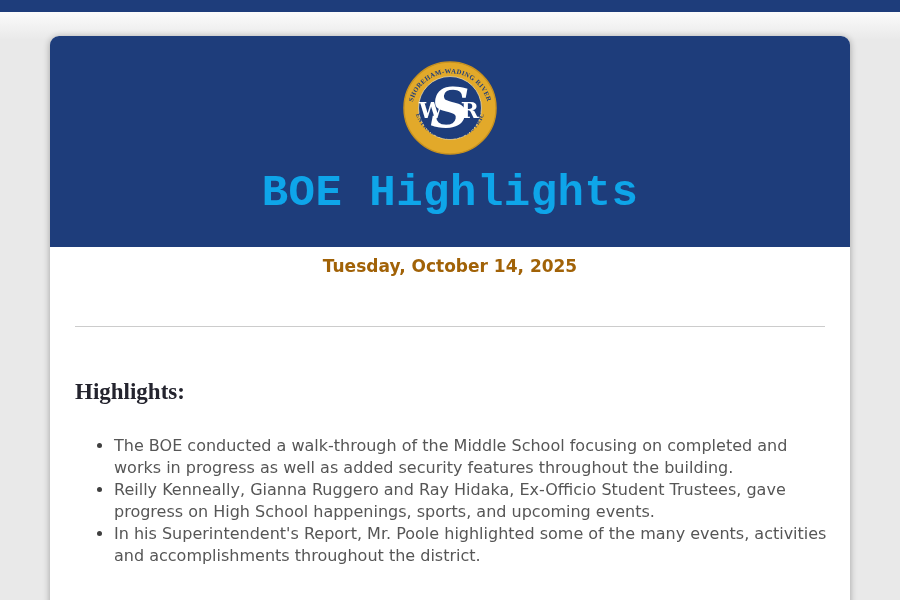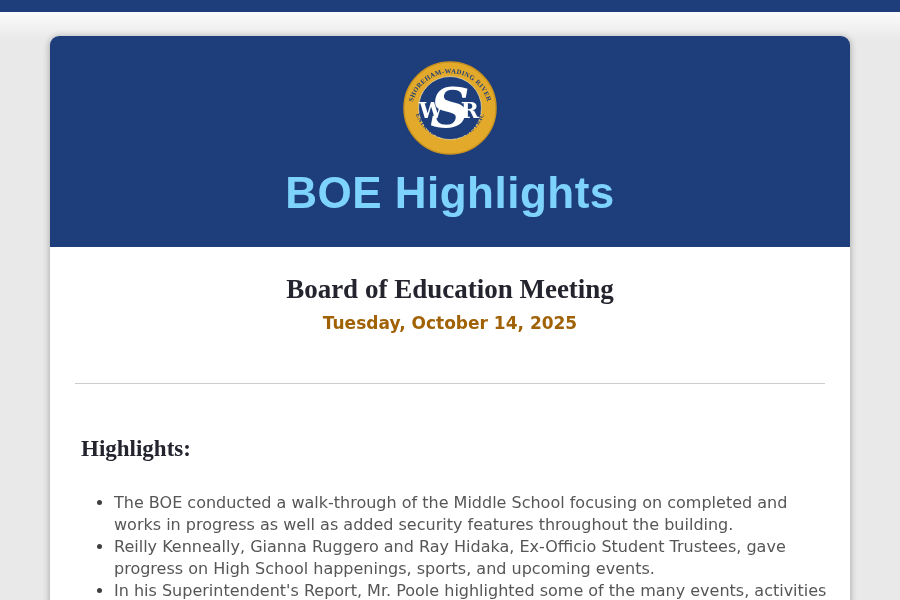--- a/index.html
+++ b/index.html
@@ -37,25 +37,25 @@
     border-radius: 9px 9px 0 0;
     text-align: center;
   }
   .logo {
     margin-top: 25px;
     width: 94px; height: 94px;
     display: inline-block;
   }
   .newsletter-title {
     margin: 9px 0 14px 0;
-    font-family: Liberation Sans, sans-serif;
+    font-family: Liberation Mono, monospace;
     font-weight: bold;
     font-size: 44px;
     line-height: 50px;
-    color: #7dd3fc;
+    color: #0ea5e9;
     letter-spacing: 0.5px;
   }
   .card-body {
     padding: 0 25px;
   }
   .meeting-title {
     margin: 27px 0 0 0;
     text-align: center;
     font-family: "Liberation Serif", serif;
     font-weight: bold;
@@ -71,21 +71,21 @@
     color: #a16207;
     font-weight: bold;
   }
   .divider {
     margin: 50px 0 0 0;
     border: none;
     border-top: 1px solid #cccccc;
     height: 0;
   }
   .section-heading {
-    margin: 51px 0 0 6px;
+    margin: 51px 0 0 0;
     font-family: "Liberation Serif", serif;
     font-weight: bold;
     font-size: 23px;
     line-height: 28px;
     color: #24242e;
   }
   .highlights-list {
     margin: 29px 0 0 0;
     padding: 0 0 0 39px;
     width: 722px;
@@ -130,21 +130,20 @@
         <textPath href="#arcBottom" startOffset="50%">CENTRAL SCHOOL DISTRICT</textPath>
       </text>
       <text class="monogram" x="30" y="61" font-size="23" text-anchor="middle">W</text>
       <text class="monogram" x="71" y="61" font-size="23" text-anchor="middle">R</text>
       <text class="monogram" x="50" y="70" font-size="58" font-style="italic" text-anchor="middle">S</text>
     </svg>
     <h1 class="newsletter-title">BOE Highlights</h1>
   </div>
 
   <div class="card-body">
-    <h2 class="meeting-title">Board of Education Meeting</h2>
     <div class="meeting-date">Tuesday, October 14, 2025</div>
     <hr class="divider">
     <h3 class="section-heading">Highlights:</h3>
     <ul class="highlights-list">
       <li>The BOE conducted a walk-through of the Middle School focusing on completed and works in progress as well as added security features throughout the building.</li>
       <li>Reilly Kenneally, Gianna Ruggero and Ray Hidaka, Ex-Officio Student Trustees, gave progress on High School happenings, sports, and upcoming events.</li>
       <li>In his Superintendent's Report, Mr. Poole highlighted some of the many events, activities and accomplishments throughout the district.</li>
     </ul>
   </div>
 

